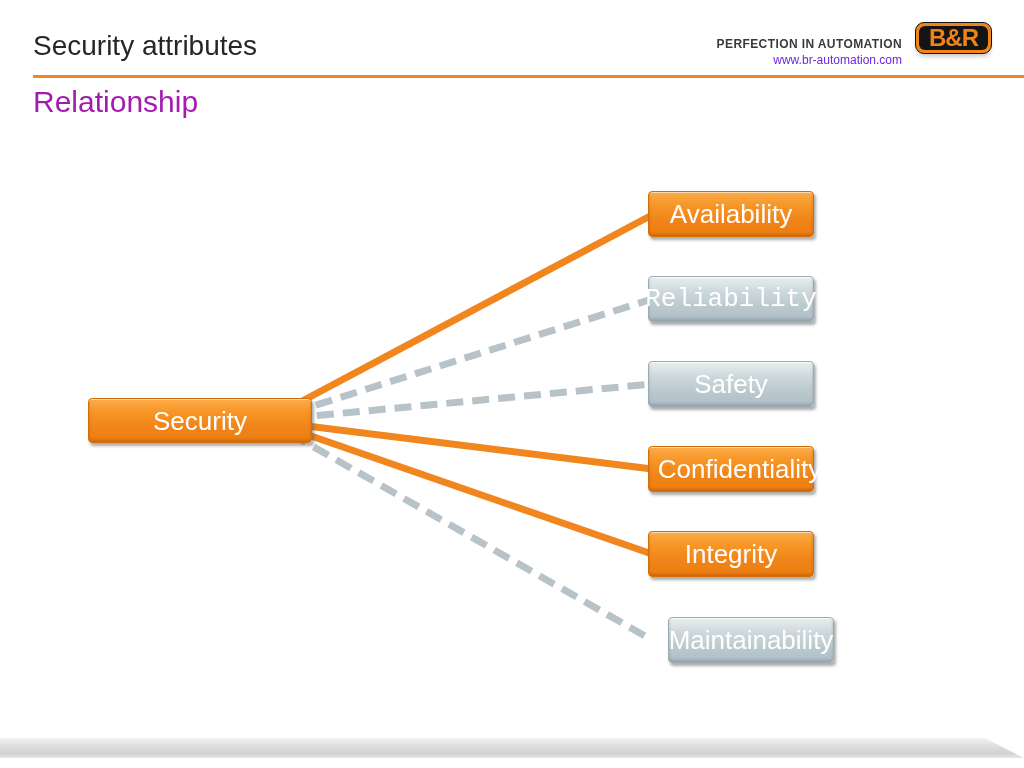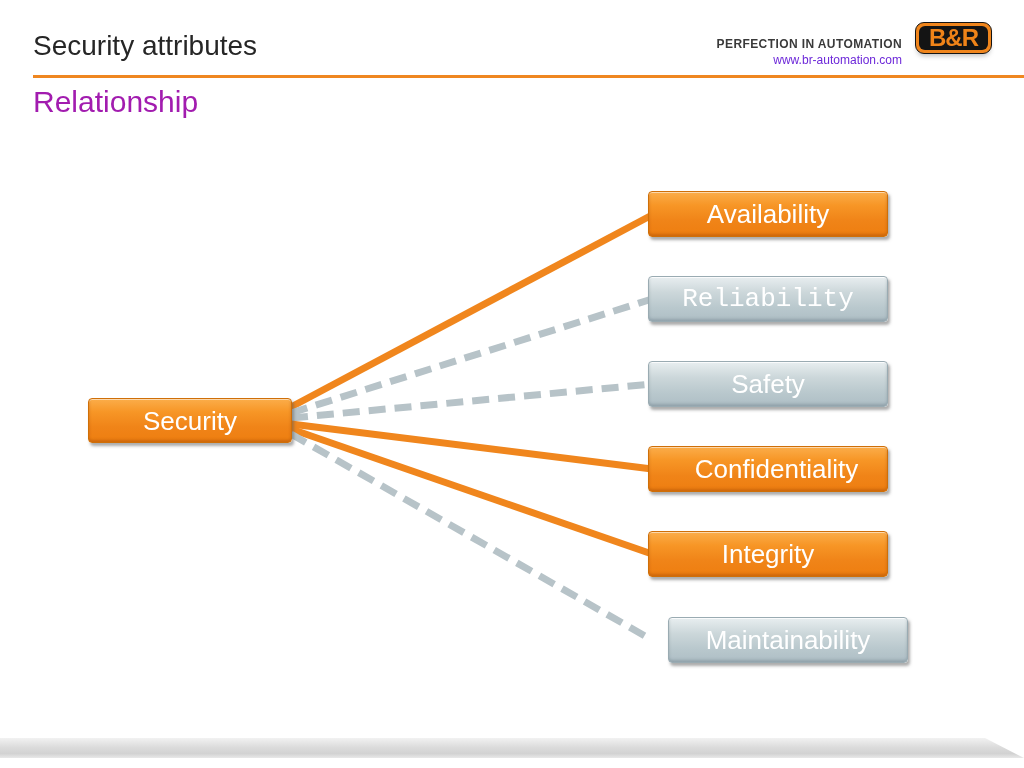--- a/index.html
+++ b/index.html
@@ -53,41 +53,41 @@
   .br-logo-glyph {
     color: #ef8318; font-weight: bold; font-size: 24px;
     letter-spacing: -1px; line-height: 1; padding-bottom: 1px;
   }
 
   
   .connector-layer { position: absolute; left: 0; top: 0; }
 
   .node {
     position: absolute;
-    width: 240px; height: 46px;
+    width: 166px; height: 46px;
     box-sizing: border-box;
     display: flex; align-items: center; justify-content: center;
     color: #ffffff; font-size: 26px; line-height: 1;
     border-radius: 4px; white-space: nowrap;
   }
   .node.orange {
     background: linear-gradient(180deg, #fbad4a 0%, #f79626 30%, #f08418 65%, #ee7e10 100%);
     border: 1px solid #cf6f08;
     box-shadow: inset 0 1px 0 rgba(255,255,255,0.55),
                 inset 0 -2px 3px rgba(140,60,0,0.35),
                 2px 3px 3px rgba(90,90,90,0.5);
   }
   .node.gray {
     background: linear-gradient(180deg, #e8eef0 0%, #ccd7da 35%, #b9c8cd 70%, #aebec5 100%);
     border: 1px solid #9aabb2;
     box-shadow: inset 0 1px 0 rgba(255,255,255,0.8),
                 inset 0 -2px 3px rgba(90,110,120,0.35),
                 2px 3px 3px rgba(90,90,90,0.5);
   }
-  #node-security        { left: 88px;  top: 398px; width: 204px; height: 45px; }
+  #node-security        { left: 88px;  top: 398px; width: 224px; height: 45px; }
   #node-availability    { left: 648px; top: 191px; }
   #node-reliability     { left: 648px; top: 276px; font-family: Liberation Mono, monospace; }
   #node-safety          { left: 648px; top: 361px; }
   #node-confidentiality { left: 648px; top: 446px; padding-left: 17px; }
   #node-integrity       { left: 648px; top: 531px; }
   #node-maintainability { left: 648px; top: 617px; margin-left: 20px; }
 
   line.solid  { stroke: #f0861d; stroke-width: 7; }
   line.dashed { stroke: #b7c3c8; stroke-width: 7; stroke-dasharray: 17 9; }
 

